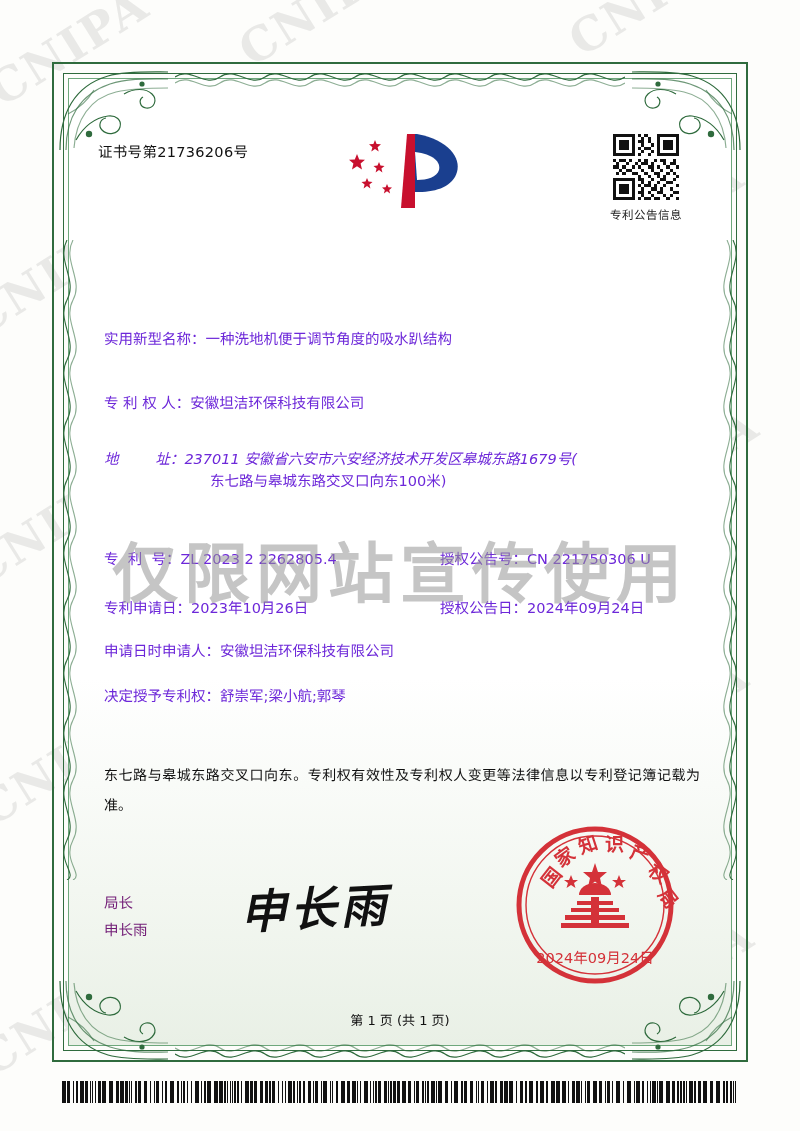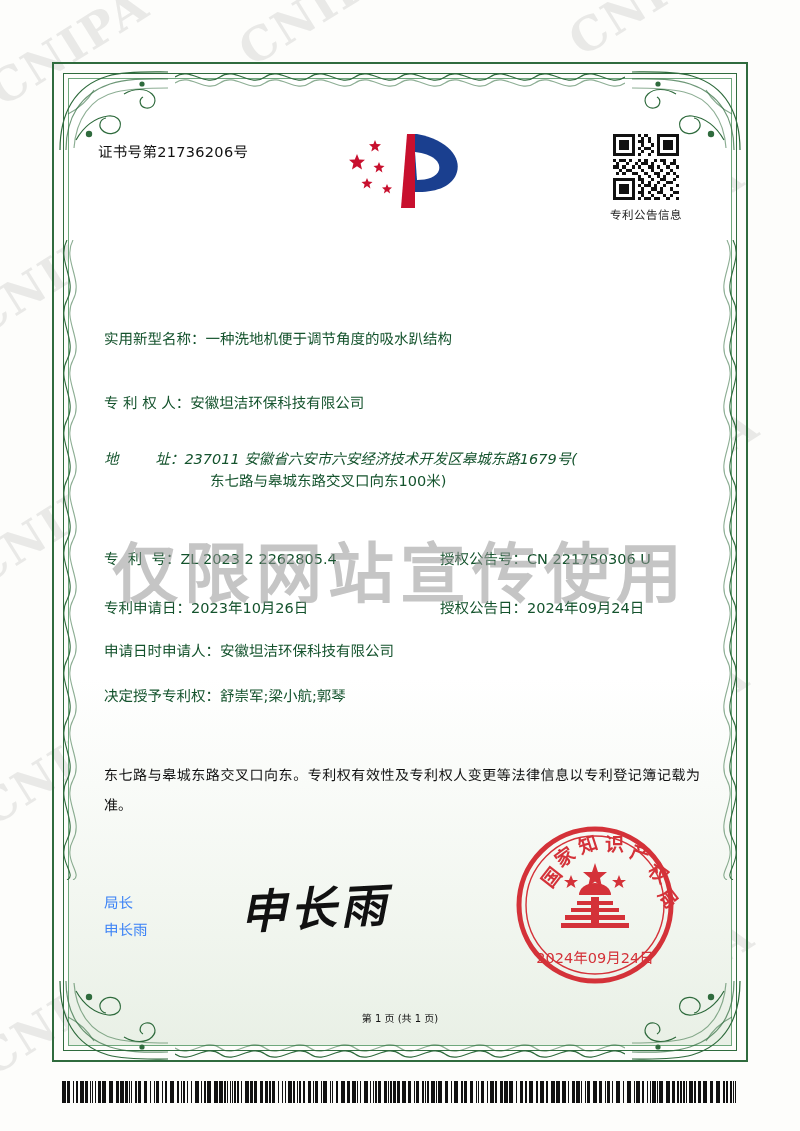--- a/index.html
+++ b/index.html
@@ -154,21 +154,21 @@
     letter-spacing: 6px;
     color: #111;
     font-family: "DejaVu Sans", "Liberation Sans", sans-serif;
   }
 
   
   .field {
     position: absolute;
     font-size: 14.5px;
     line-height: 22px;
-    color: #14532d;
+    color: #6d28d9;
   }
   .field .lbl {
     display: inline-block;
     white-space: pre;
   }
   .field .val {
     display: inline;
   }
   .field-wide { left: 14px; width: 600px; }
 
@@ -196,21 +196,21 @@
     text-align: justify;
   }
 
   
   #sig-label {
     position: absolute;
     left: 14px;
     top: 780px;
     font-size: 14.5px;
     line-height: 27px;
-    color: #3b82f6;
+    color: #701a75;
   }
   #sig-script {
     position: absolute;
     left: 150px;
     top: 762px;
     font-size: 46px;
     color: #111;
     font-family: "DejaVu Serif", "Liberation Serif", serif;
     font-style: italic;
     font-weight: 700;
@@ -227,21 +227,21 @@
     height: 180px;
   }
   #seal svg { width: 100%; height: 100%; display: block; }
 
   #page-footer {
     position: absolute;
     left: 0;
     top: 900px;
     width: 620px;
     text-align: center;
-    font-size: 10px;
+    font-size: 13px;
     color: #111;
   }
 
   
   #overlay-wm {
     position: absolute;
     left: 0;
     top: 520px;
     width: 800px;
     text-align: center;

